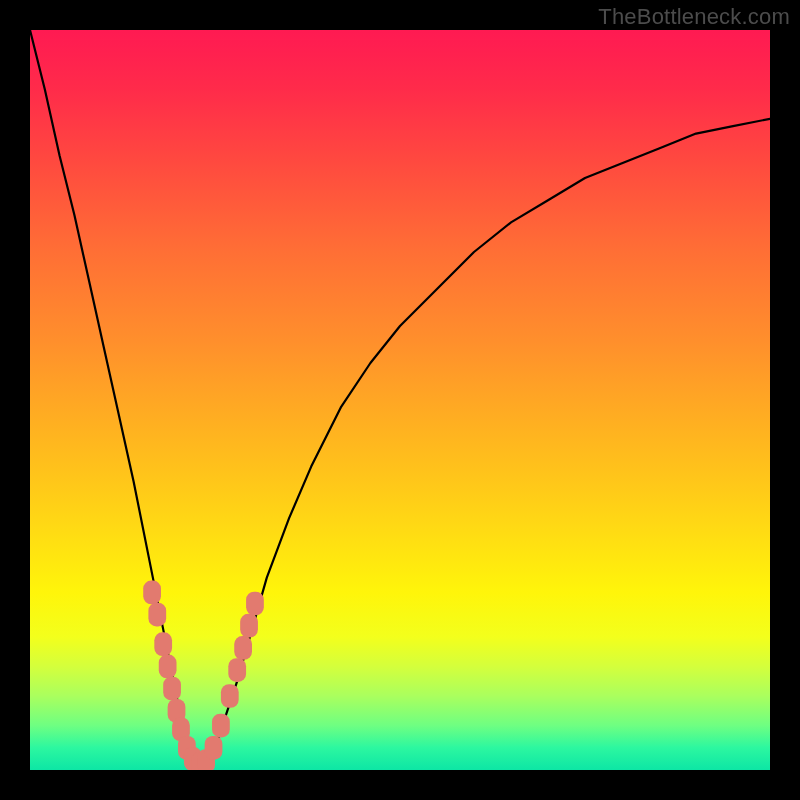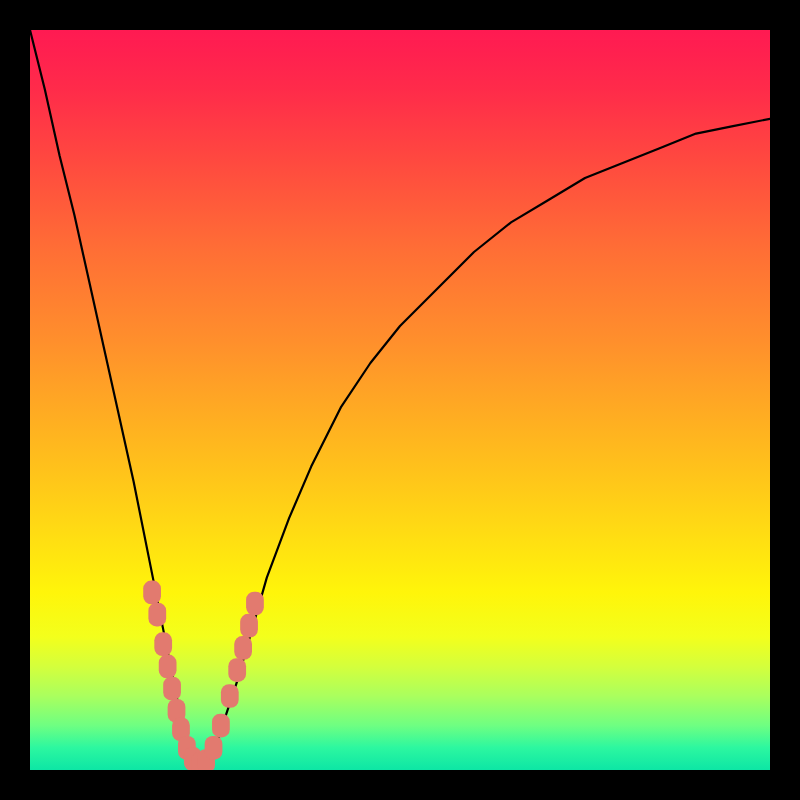--- a/index.html
+++ b/index.html
@@ -84,13 +84,14 @@
           <rect x="174.64" y="705.96" width="17.76" height="23.68" rx="7.99" fill="#e27a6f"></rect>
           <rect x="182.04" y="683.76" width="17.76" height="23.68" rx="7.99" fill="#e27a6f"></rect>
           <rect x="190.92" y="654.16" width="17.76" height="23.68" rx="7.99" fill="#e27a6f"></rect>
           <rect x="198.32" y="628.26" width="17.76" height="23.68" rx="7.99" fill="#e27a6f"></rect>
           <rect x="204.24" y="606.06" width="17.76" height="23.68" rx="7.99" fill="#e27a6f"></rect>
           <rect x="210.16" y="583.86" width="17.76" height="23.68" rx="7.99" fill="#e27a6f"></rect>
           <rect x="216.08" y="561.66" width="17.76" height="23.68" rx="7.99" fill="#e27a6f"></rect>
         </g>
     </svg>
   </div>
+  <div class="watermark">TheBottleneck.com</div>
 </div>
 
 </body></html>

